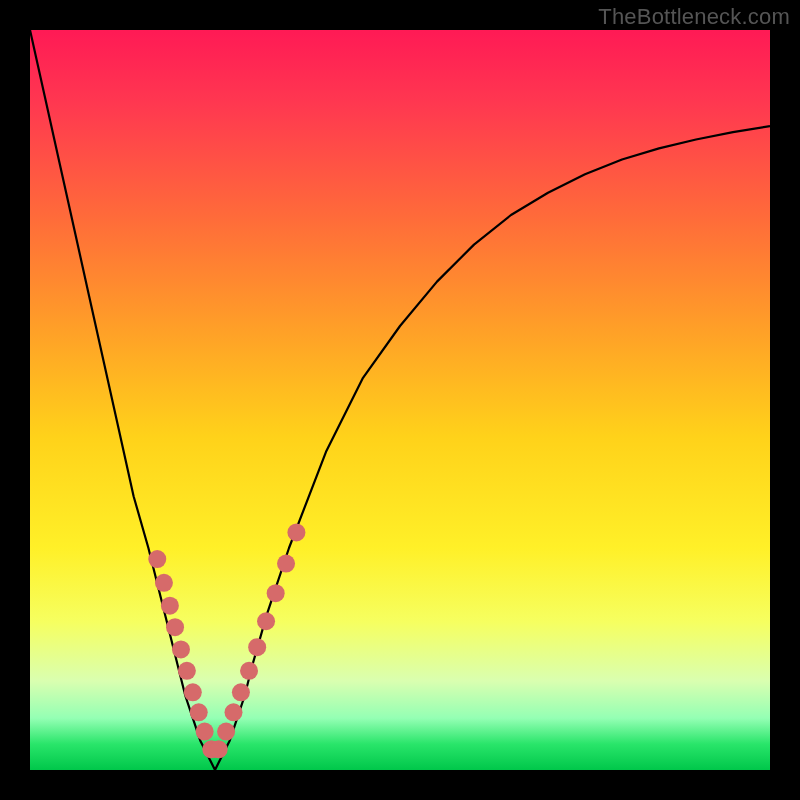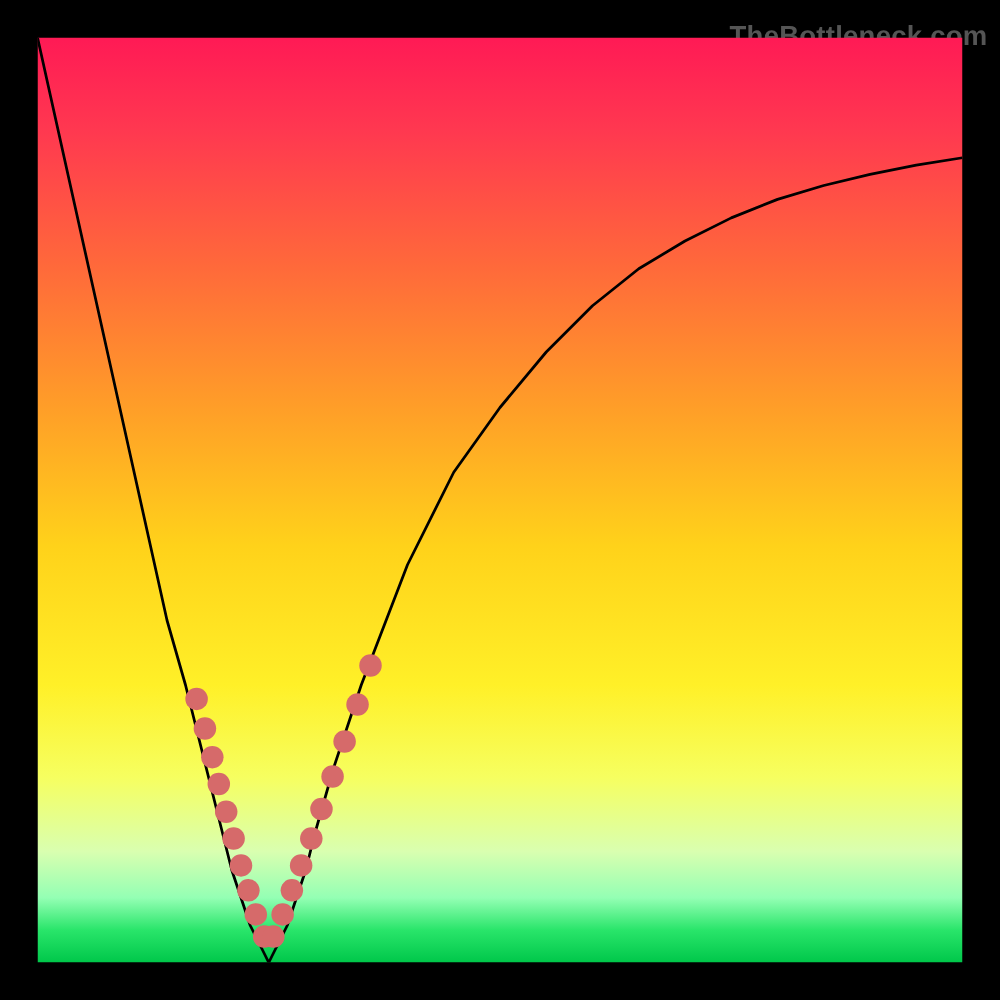--- a/index.html
+++ b/index.html
@@ -19,25 +19,25 @@
   }
   .plot-area {
     position: absolute;
     left: 30px;
     top: 30px;
     width: 740px;
     height: 740px;
   }
   .watermark {
     position: absolute;
-    top: 16px;
+    top: 4px;
     right: 10px;
     color: #555;
     font-size: 22px;
-    font-weight: 700;
+    font-weight: 400;
     letter-spacing: 0.2px;
     user-select: none;
   }
   svg {
     display: block;
   }
 </style>
 </head>
 <body>
 <div class="frame">

